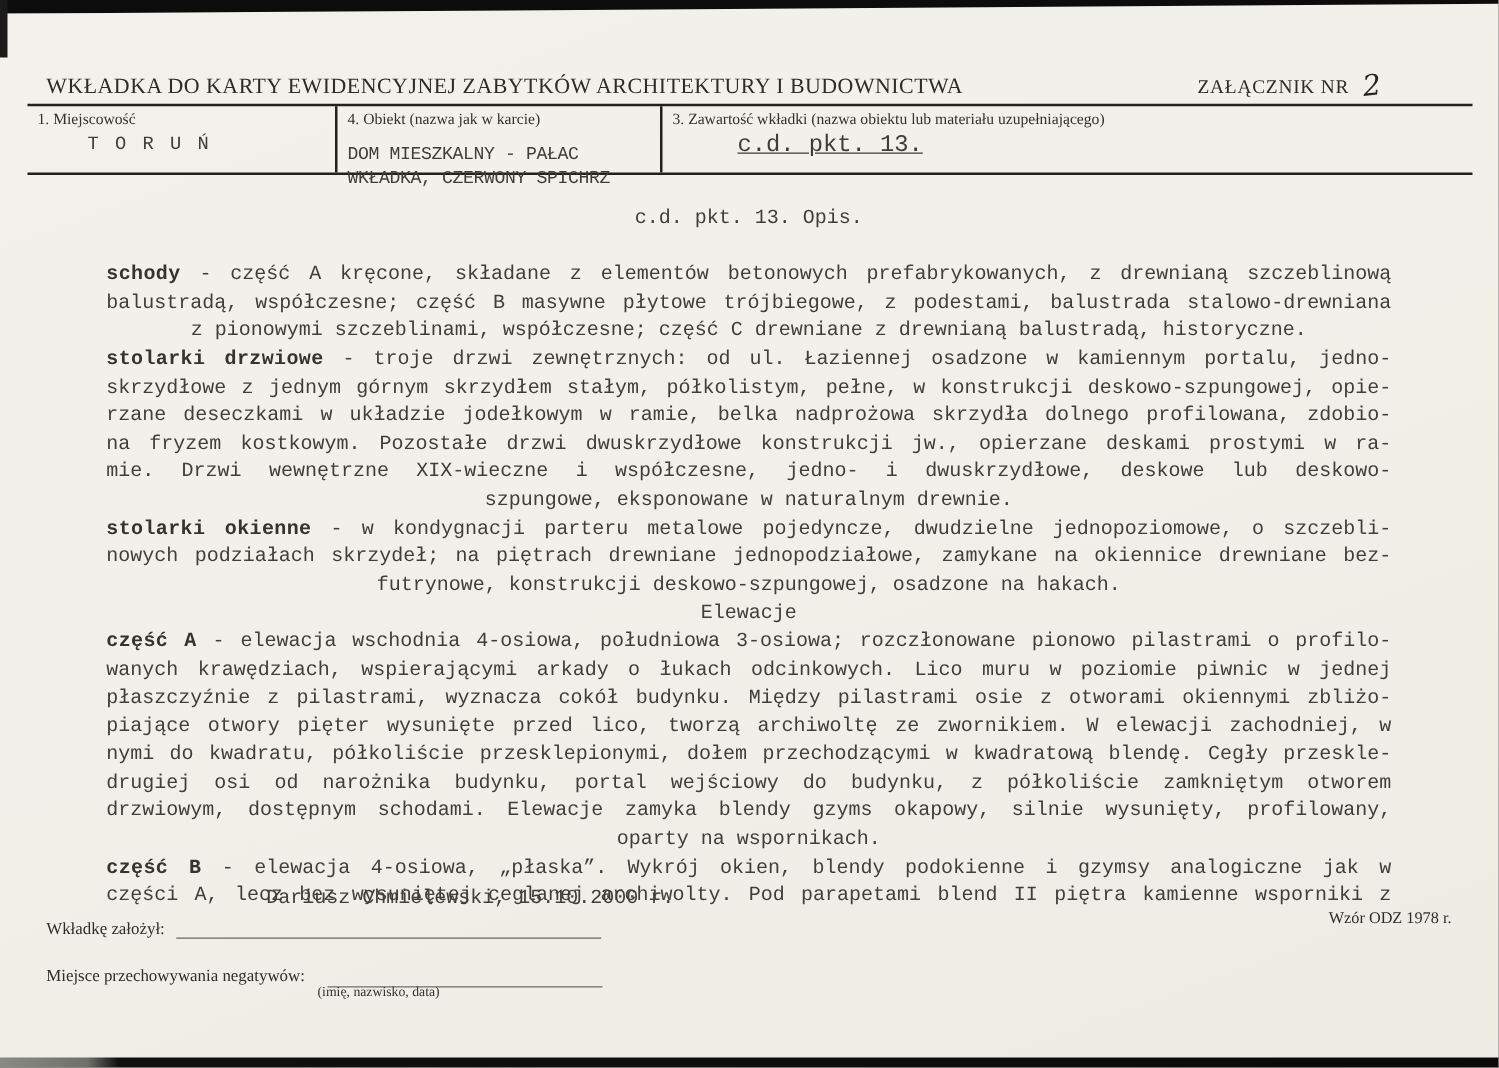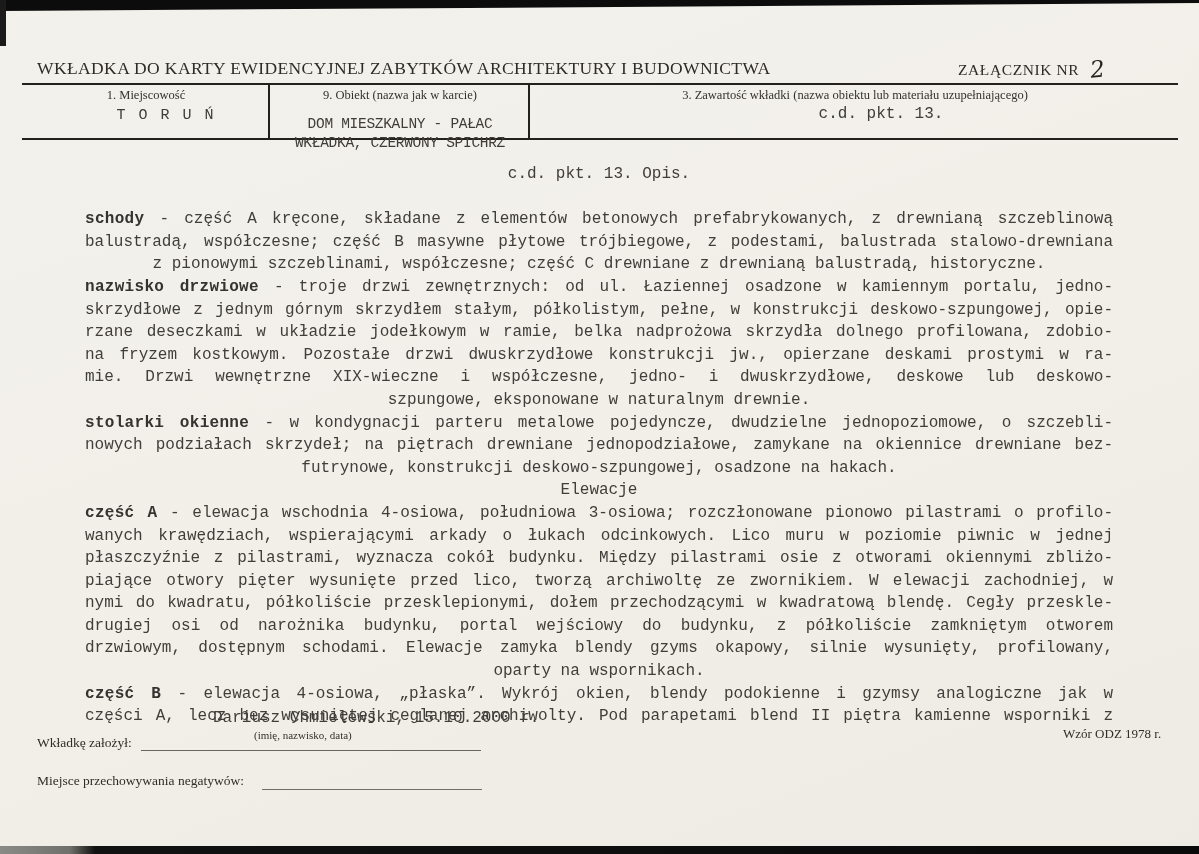--- a/index.html
+++ b/index.html
@@ -17,47 +17,47 @@
   .edge-bottom{position:absolute;left:0;bottom:0;width:100%;height:8px;
     background:linear-gradient(90deg,#8a8a86 0px,#6f6f6b 70px,#111 95px,#0a0a0a 100%);}
   
   .hdr-title{position:absolute;left:37px;top:58px;font-size:17.5px;letter-spacing:.4px;}
   .hdr-attach{position:absolute;left:958px;top:56px;font-size:15.5px;letter-spacing:.6px;white-space:nowrap;}
   .hdr-attach .hand{display:inline-block;font-family:"DejaVu Serif",serif;font-style:italic;
     font-size:23px;line-height:1;transform:rotate(-6deg) translateY(2px);margin-left:6px;color:#262420;}
   
   .info-table{position:absolute;left:22px;top:83px;width:1156px;height:57px;display:flex;
     border-top:2px solid #23211d;border-bottom:2px solid #23211d;box-sizing:border-box;}
-  .cell{box-sizing:border-box;padding:3px 6px 12px 8px;text-align:center;}
+  .cell{box-sizing:border-box;padding:3px 6px 12px 8px;}
   .cell+.cell{border-left:2px solid #23211d;}
   .c1{width:246px;}
   .c2{width:260px;}
   .c3{flex:1;}
   .cell .lab{font-size:12.5px;color:#33312c;}
   .mono{font-family:"Liberation Mono","DejaVu Sans Mono",monospace;color:#3f3d38;}
   .c1 .val{font-size:15px;margin:4px 0 0 40px;letter-spacing:2px;}
   .c2 .val{font-size:14.5px;line-height:19px;margin-top:12px;letter-spacing:-0.3px;}
-  .c3 .val{font-size:16px;margin:2px 0 0 52px;}
+  .c3 .val{font-size:19px;margin:2px 0 0 52px;text-decoration:underline;}
   
   .body-text{position:absolute;left:85px;top:163px;width:1028px;
     font-family:"Liberation Mono","DejaVu Sans Mono",monospace;
     font-size:16px;line-height:22.6px;color:#403e3a;}
   .tline{height:22.6px;white-space:normal;}
   .jline{text-align:justify;text-align-last:justify;}
   .lline{text-align:center;}
   .tline b{font-weight:bold;color:#353330;letter-spacing:.3px;}
   .tline .u{text-underline-offset:3px;}
   .gapline{height:22.6px;}
   
   .signature{position:absolute;left:185px;top:709px;font-family:"Liberation Mono","DejaVu Sans Mono",monospace;
     font-size:16px;color:#403e3a;margin-left:28px;}
   .f-label{position:absolute;font-size:13.5px;color:#2f2d29;}
   .founder-label{left:37px;top:735px;}
   .founder-line{position:absolute;left:141px;top:750px;width:340px;border-bottom:1.5px solid rgba(60,56,48,.75);}
-  .founder-hint{position:absolute;left:254px;top:729px;font-size:11px;color:#33312c;}
+  .founder-hint{position:absolute;left:254px;top:788px;font-size:11px;color:#33312c;}
   .model-label{left:1063px;top:726px;font-size:13px;}
   .negatives-label{left:37px;top:773px;}
   .negatives-line{position:absolute;left:262px;top:789px;width:220px;border-bottom:1.5px solid rgba(60,56,48,.7);}
 </style>
 </head>
 <body>
 
 <div class="scan">
 
   <div class="edge-top"></div>
@@ -68,39 +68,39 @@
     <span>ZAŁĄCZNIK NR</span>
     <span class="hand">2</span>
   </div>
 
   <div class="info-table">
     <div class="cell c1">
       <div class="lab">1. Miejscowość</div>
       <div class="val mono">T O R U Ń</div>
     </div>
     <div class="cell c2">
-      <div class="lab">9. Obiekt (nazwa jak w karcie)</div>
+      <div class="lab">4. Obiekt (nazwa jak w karcie)</div>
       <div class="val mono">
         <div>DOM MIESZKALNY - PAŁAC</div>
         <div>WKŁADKA, CZERWONY SPICHRZ</div>
       </div>
     </div>
     <div class="cell c3">
       <div class="lab">3. Zawartość wkładki (nazwa obiektu lub materiału uzupełniającego)</div>
       <div class="val mono">c.d. pkt. 13.</div>
     </div>
   </div>
 
   <div class="body-text">
       <div class="tline lline">c.d. pkt. 13. Opis.</div>
       <div class="gapline"></div>
       <div class="tline jline"><b>schody</b> - część A kręcone, składane z elementów betonowych prefabrykowanych, z drewnianą szczeblinową</div>
       <div class="tline jline">balustradą, współczesne; część B masywne płytowe trójbiegowe, z podestami, balustrada stalowo-drewniana</div>
       <div class="tline lline">z pionowymi szczeblinami, współczesne; część C drewniane z drewnianą balustradą, historyczne.</div>
-      <div class="tline jline"><b>nazwisko drzwiowe</b> - troje drzwi zewnętrznych: od ul. Łaziennej osadzone w kamiennym portalu, jedno-</div>
+      <div class="tline jline"><b>stolarki drzwiowe</b> - troje drzwi zewnętrznych: od ul. Łaziennej osadzone w kamiennym portalu, jedno-</div>
       <div class="tline jline">skrzydłowe z jednym górnym skrzydłem stałym, półkolistym, pełne, w konstrukcji deskowo-szpungowej, opie-</div>
       <div class="tline jline">rzane deseczkami w układzie jodełkowym w ramie, belka nadprożowa skrzydła dolnego profilowana, zdobio-</div>
       <div class="tline jline">na fryzem kostkowym. Pozostałe drzwi dwuskrzydłowe konstrukcji jw., opierzane deskami prostymi w ra-</div>
       <div class="tline jline">mie. Drzwi wewnętrzne XIX-wieczne i współczesne, jedno- i dwuskrzydłowe, deskowe lub deskowo-</div>
       <div class="tline lline">szpungowe, eksponowane w naturalnym drewnie.</div>
       <div class="tline jline"><b>stolarki okienne</b> - w kondygnacji parteru metalowe pojedyncze, dwudzielne jednopoziomowe, o szczebli-</div>
       <div class="tline jline">nowych podziałach skrzydeł; na piętrach drewniane jednopodziałowe, zamykane na okiennice drewniane bez-</div>
       <div class="tline lline">futrynowe, konstrukcji deskowo-szpungowej, osadzone na hakach.</div>
       <div class="tline lline"><span class="u">Elewacje</span></div>
       <div class="tline jline"><b>część A</b> - elewacja wschodnia 4-osiowa, południowa 3-osiowa; rozczłonowane pionowo pilastrami o profilo-</div>

